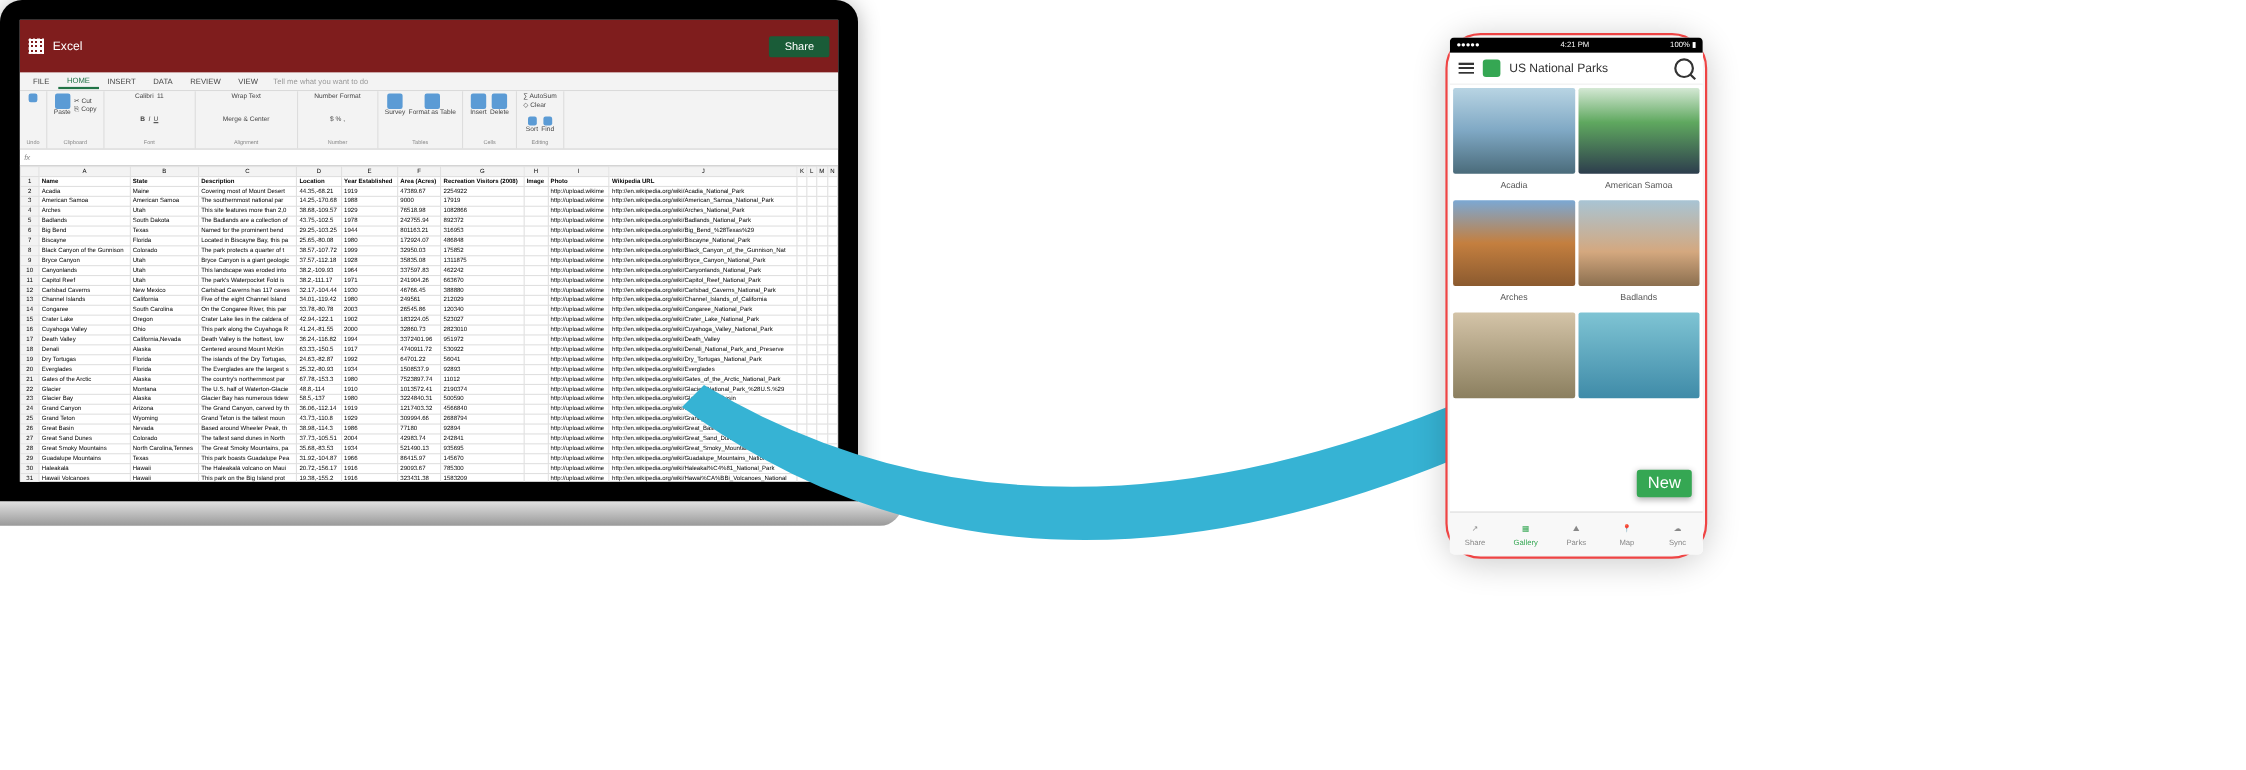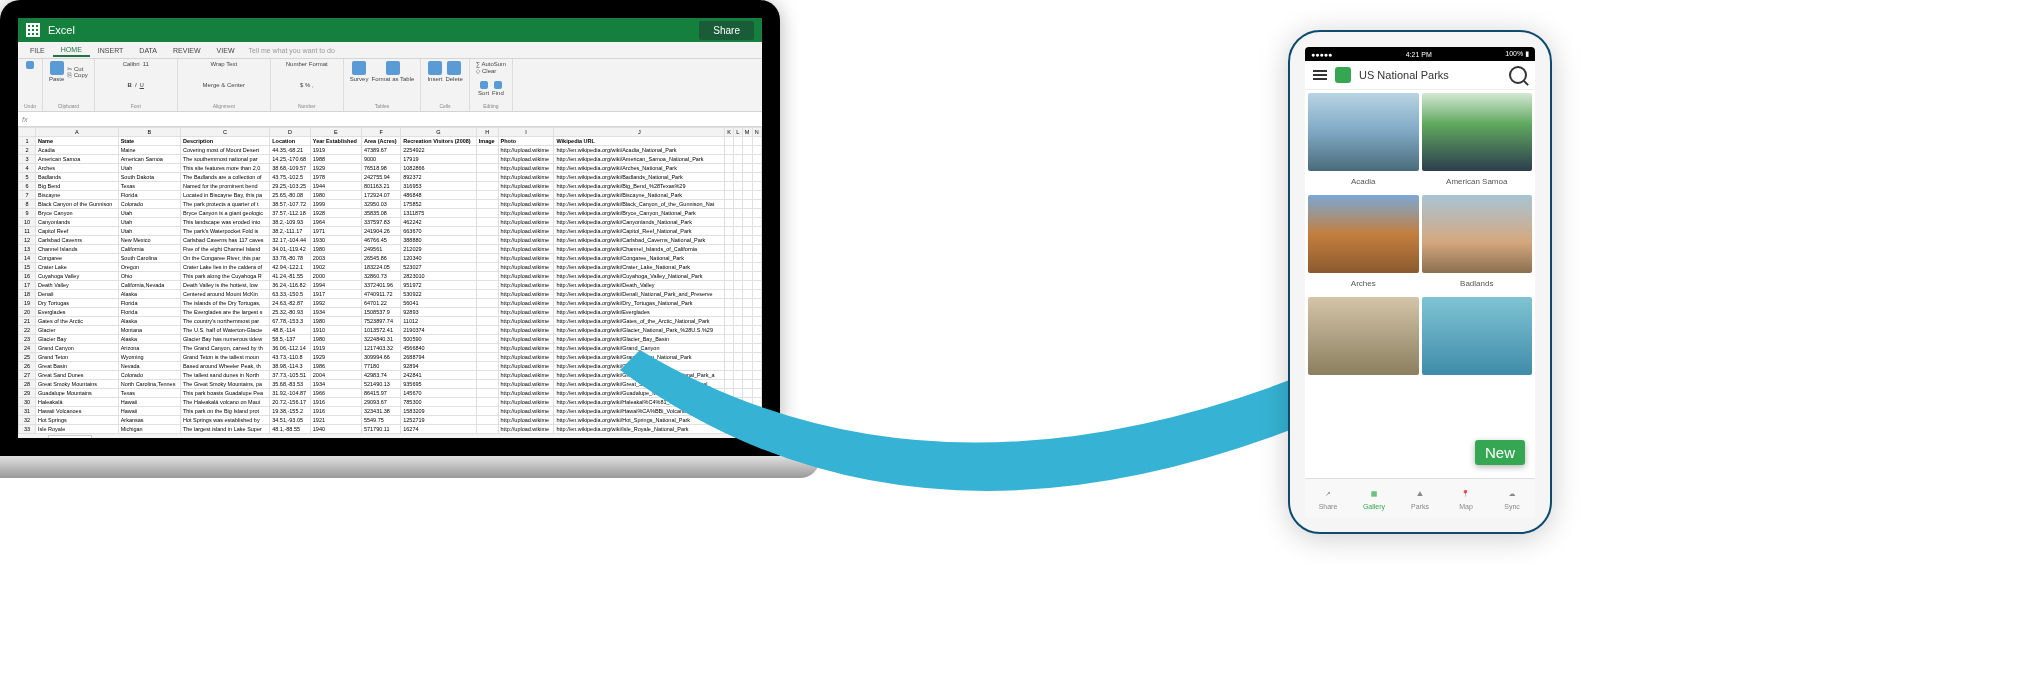--- a/index.html
+++ b/index.html
@@ -1,19 +1,19 @@
 <!DOCTYPE html>
 <html><head>
 <meta charset="utf-8">
 <style>
 body{margin:0;padding:0;font-family:"Segoe UI",Arial,sans-serif;background:#fff;width:2042px;height:700px;position:relative;overflow:hidden}
 .laptop{position:absolute;left:0;top:0;width:780px;height:520px}
 .laptop-screen{background:#000;padding:18px;border-radius:20px 20px 0 0;box-shadow:0 2px 20px rgba(0,0,0,0.3)}
 .laptop-inner{background:#fff;height:420px;overflow:hidden;font-size:7px}
-.excel-titlebar{background:#15803d;height:24px;display:flex;align-items:center;padding:0 8px;color:#fff}
+.excel-titlebar{background:#7f1d1d;height:24px;display:flex;align-items:center;padding:12px 8px;color:#fff}
 .excel-grid-icon{width:14px;height:14px;background:repeating-linear-gradient(0deg,#fff 0 2px,transparent 2px 4px),repeating-linear-gradient(90deg,#fff 0 2px,transparent 2px 4px);margin-right:8px}
 .excel-title{font-size:11px}
 .share-btn{margin-left:auto;background:#1a5c38;padding:4px 14px;border-radius:2px;font-size:10px}
 .excel-tabs{background:#f3f3f3;height:16px;display:flex;align-items:center;padding:0 4px;font-size:7px;border-bottom:1px solid #d4d4d4}
 .excel-tab{padding:2px 8px;color:#444}
 .excel-tab.active{color:#217346;border-bottom:2px solid #217346}
 .tell-me{color:#999;margin-left:6px}
 .ribbon{background:#f3f3f3;height:52px;display:flex;border-bottom:1px solid #d4d4d4;font-size:6px;color:#444}
 .ribbon-group{border-right:1px solid #ddd;padding:2px 6px;display:flex;flex-direction:column;justify-content:space-between;align-items:center}
 .ribbon-group-label{font-size:5px;color:#888;text-align:center}
@@ -28,21 +28,21 @@
 .sheet th,.sheet td{border:1px solid #e0e0e0;padding:1px 2px;white-space:nowrap;overflow:hidden;text-align:left}
 .sheet .col-head{background:#f3f3f3;text-align:center;font-weight:normal}
 .sheet .row-head{background:#f3f3f3;text-align:center;font-weight:normal;width:12px}
 .sheet .hdr{font-weight:bold}
 .sheet-tab{background:#f3f3f3;height:14px;display:flex;align-items:center;padding:0 30px;font-size:7px}
 .sheet-tab span{background:#fff;padding:1px 10px;border:1px solid #ccc;border-bottom:2px solid #217346}
 .laptop-base{height:22px;background:linear-gradient(#e0e0e0,#999);border-radius:0 0 20px 20px;margin:0 -40px}
 
 .swoosh{position:absolute;left:620px;top:350px;width:720px;height:200px;pointer-events:none}
 
-.phone{position:absolute;right:490px;top:30px;width:230px;height:470px;background:#f5f5f5;border-radius:32px;border:2px solid #0c4a6e;box-shadow:0 4px 30px rgba(0,0,0,0.2);padding:15px}
+.phone{position:absolute;right:490px;top:30px;width:230px;height:470px;background:#f5f5f5;border-radius:32px;border:2px solid #ef4444;box-shadow:0 4px 30px rgba(0,0,0,0.2);padding:2px}
 .phone-screen{background:#fff;height:100%;border-radius:4px;overflow:hidden;display:flex;flex-direction:column;position:relative}
 .status-bar{background:#000;height:14px;display:flex;align-items:center;justify-content:space-between;padding:0 6px;font-size:7px;color:#fff}
 .app-header{background:#fff;height:28px;display:flex;align-items:center;padding:0 8px;gap:8px;border-bottom:1px solid #eee}
 .hamburger{width:14px;height:10px;background:linear-gradient(#333 0 2px,transparent 2px 4px,#333 4px 6px,transparent 6px 8px,#333 8px 10px)}
 .app-icon{width:16px;height:16px;background:#35a753;border-radius:3px}
 .app-title{font-size:11px;color:#333;flex:1}
 .search-ico{width:14px;height:14px;border:2px solid #333;border-radius:50%;position:relative}
 .search-ico:after{content:'';position:absolute;width:2px;height:6px;background:#333;transform:rotate(-45deg);bottom:-4px;right:-2px}
 .gallery{flex:1;display:grid;grid-template-columns:1fr 1fr;gap:3px;padding:3px;overflow:hidden;align-content:start}
 .card{display:flex;flex-direction:column}

